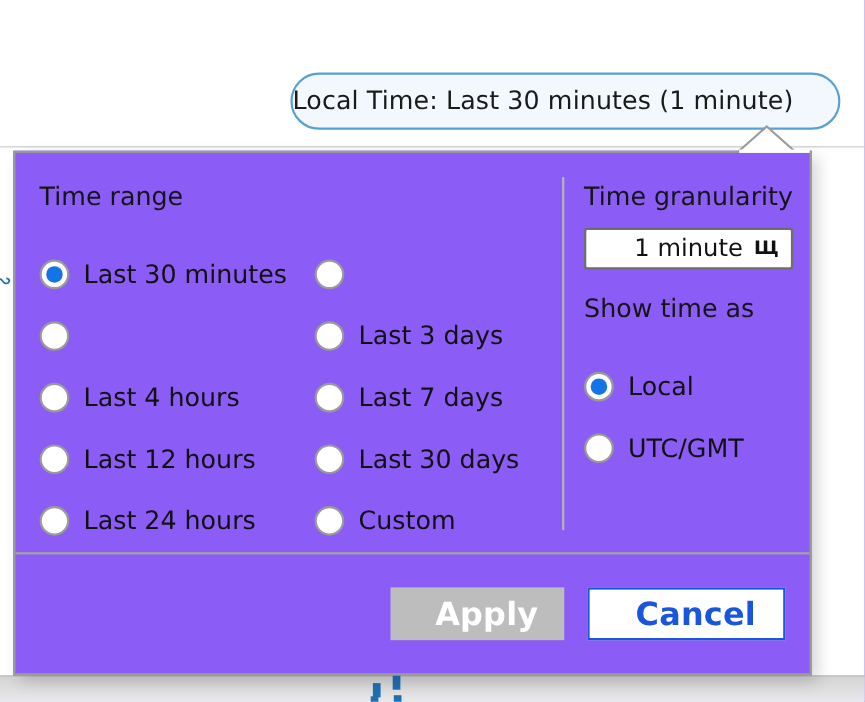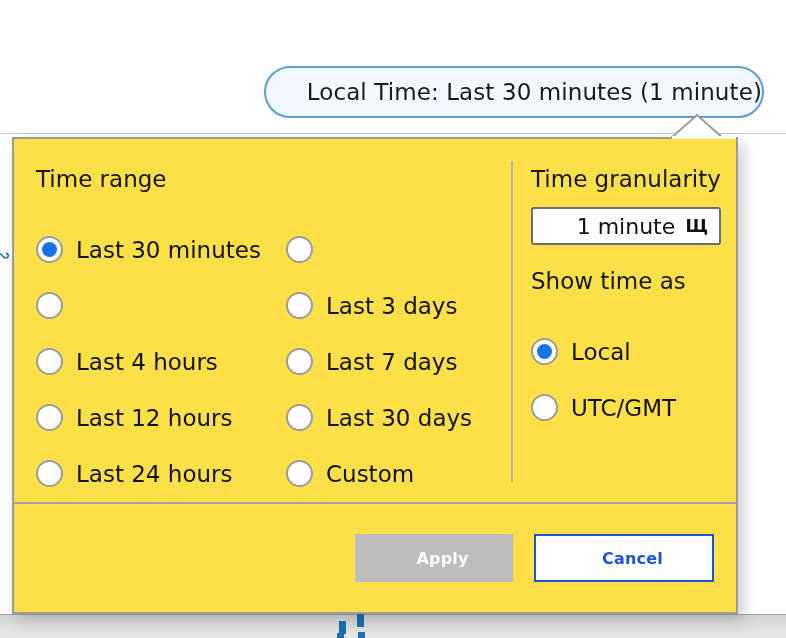--- a/index.html
+++ b/index.html
@@ -62,36 +62,36 @@
     left: 264px;
     top: 66px;
     width: 500px;
     height: 52px;
     box-sizing: border-box;
     border: 2px solid #5a9fd4;
     border-radius: 26px;
     background: #f2f8fd;
     display: flex;
     align-items: center;
-    justify-content: flex-end;
+    justify-content: flex-start;
     color: #1a1a1a;
     font-size: 23px;
     letter-spacing: 0.1px;
     z-index: 3;
   }
 
   
   .popup {
     position: absolute;
     left: 12px;
     top: 137px;
     width: 726px;
     height: 477px;
     box-sizing: border-box;
-    background: #fde047;
+    background: #8b5cf6;
     border: 2px solid #9b9b9b;
     box-shadow: 6px 6px 14px rgba(0,0,0,0.18);
     z-index: 2;
   }
   
   .caret-wrap {
     position: absolute;
     left: 671px;
     top: 113px;
     width: 66px;
@@ -208,21 +208,21 @@
     border-top: 2px solid #a3a3a3;
     display: flex;
     align-items: center;
     justify-content: flex-end;
     padding-right: 22px;
     gap: 21px;
   }
   .btn {
     box-sizing: border-box;
     height: 48px;
-    font-size: 16px;
+    font-size: 29px;
     font-weight: bold;
     display: flex;
     align-items: center;
     justify-content: center;
     letter-spacing: 0.2px;
     padding-left: 17px;
   }
   .btn-apply {
     width: 158px;
     background: #bdbdbd;

